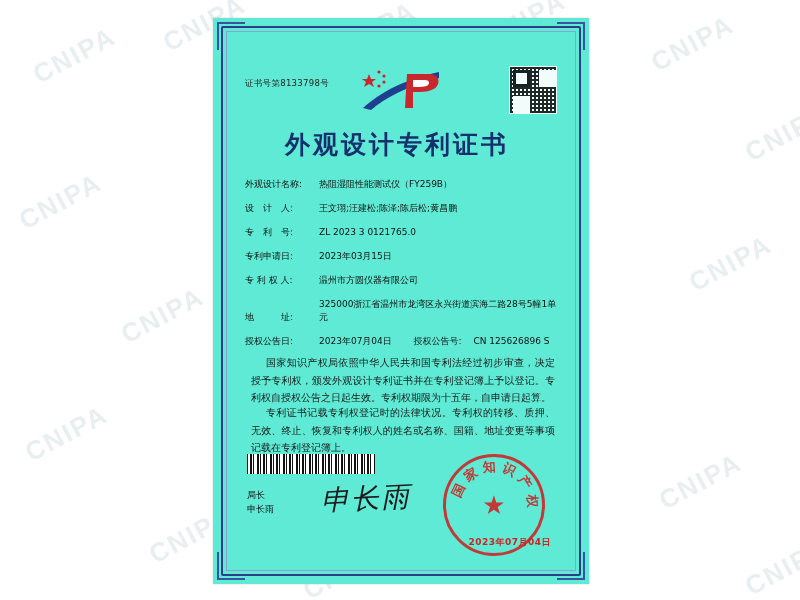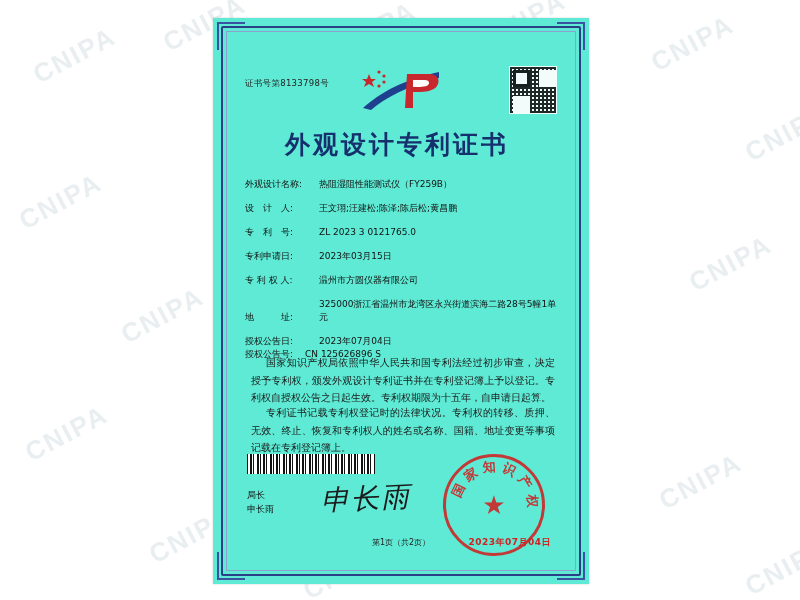--- a/index.html
+++ b/index.html
@@ -156,21 +156,20 @@
     white-space: nowrap;
   }
   .row .val {
     flex: 1 1 auto;
     color: #111;
     word-break: break-all;
   }
   .pub-wrap {
     display: flex;
     width: 100%;
-    flex-direction: column;
   }
   .pub-left { display: flex; width: 54%; }
   .pub-right { display: flex; width: 46%; }
   .pub-right .lbl2 {
     width: 60px;
     flex: 0 0 60px;
   }
 
   
   .para {
@@ -384,18 +383,17 @@
           <defs>
             <path id="sealArc" d="M 14,48 A 34,34 0 1 1 82,48" fill="none"></path>
           </defs>
           <text font-size="13" font-weight="bold" fill="#cf2222" letter-spacing="5" font-family="'DejaVu Sans', sans-serif">
             <textPath href="#sealArc" startOffset="6%">国家知识产权局</textPath>
           </text>
         </svg>
       </div>
       <div class="seal-date">2023年07月04日</div>
 
-      <div class="page-no">第1页（共2页）</div>
     </div>
   </div>
 
   <div class="footer-note">其他事项参见续页</div>
 </div>
 
 </body></html>

